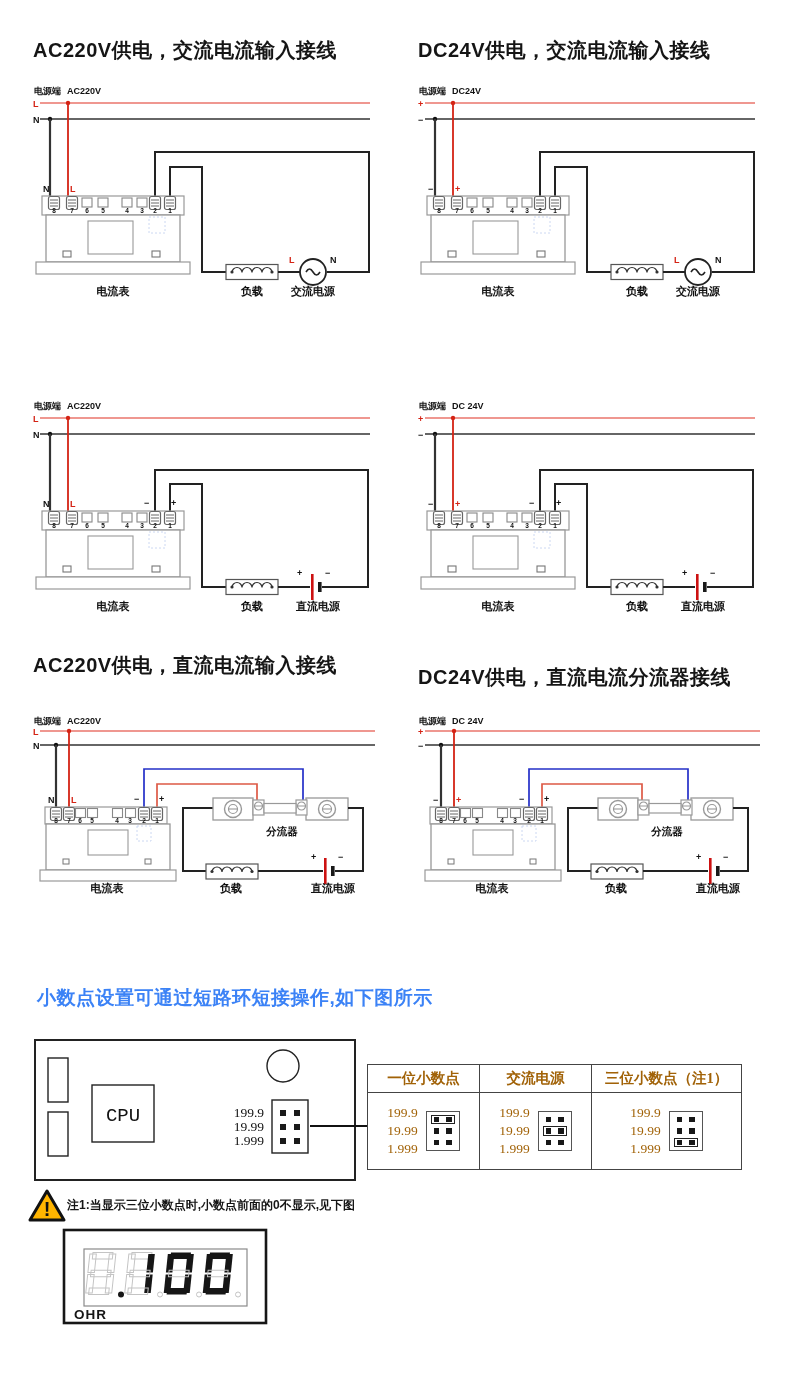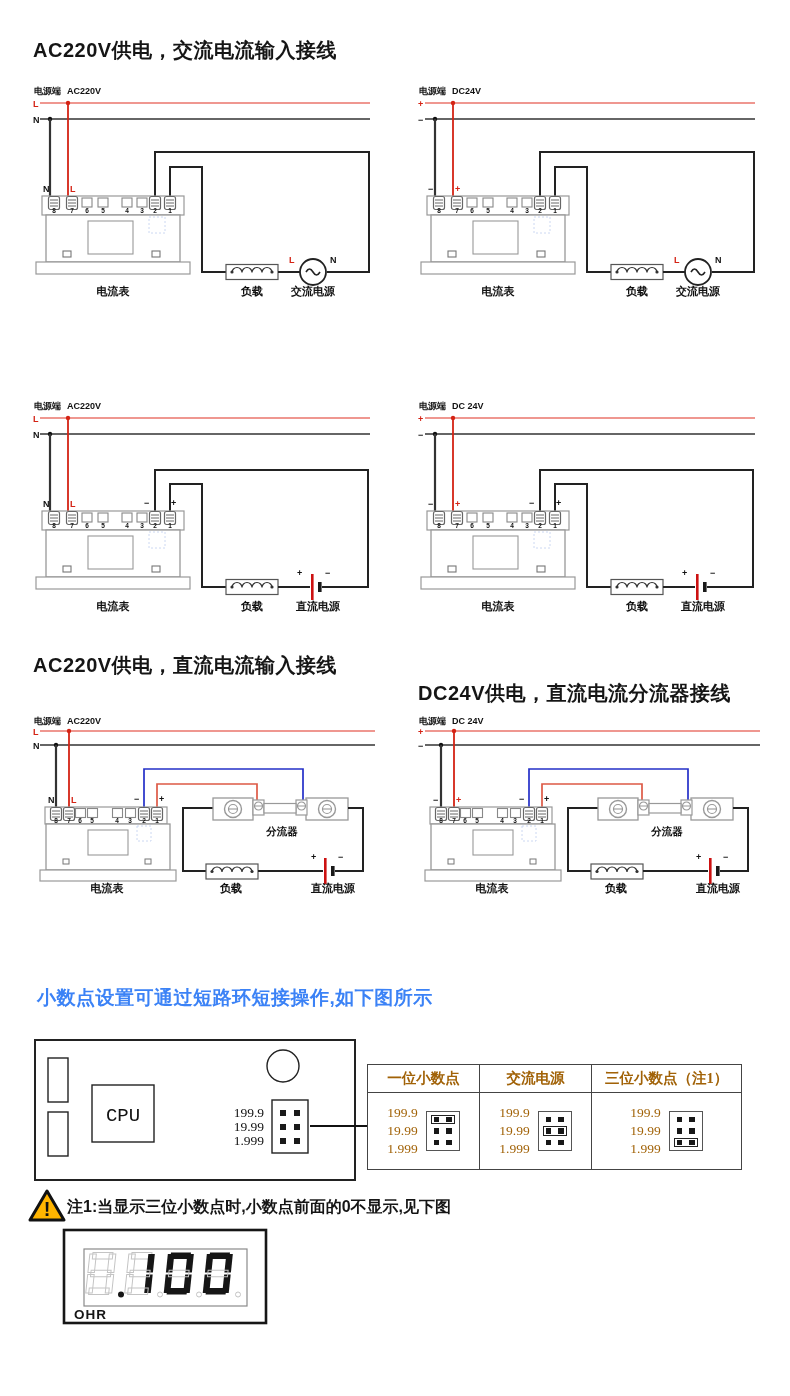--- a/index.html
+++ b/index.html
@@ -1,21 +1,21 @@
 <!DOCTYPE html>
 <html><head>
 <meta charset="utf-8">
 <style>
   html,body{margin:0;padding:0;background:#fff}
   .canvas{position:relative;width:790px;height:1396px;background:#fff;overflow:hidden;
           font-family:"Liberation Sans","DejaVu Sans",sans-serif;color:#111}
   .canvas > svg{position:absolute}
   .dtitle{position:absolute;font-weight:bold;font-size:20px;letter-spacing:.5px;white-space:nowrap;color:#151515}
   .intro{position:absolute;left:37px;top:985px;font-size:19px;font-weight:bold;letter-spacing:.5px;color:#3b82f6}
-  .note-text{position:absolute;left:67px;top:1197px;font-size:16px;font-weight:bold;color:#151515}
+  .note-text{position:absolute;left:67px;top:1197px;font-size:12px;font-weight:bold;color:#151515}
   svg text{font-family:"Liberation Sans","DejaVu Sans",sans-serif}
   .sm{font-size:9px;font-weight:bold;fill:#111}
   .num{font-size:6.5px;font-weight:bold;fill:#111;text-anchor:middle}
   .lbl{font-size:11px;font-weight:bold;fill:#111;text-anchor:middle}
   .red{fill:#d42314}
   .wl{stroke:#e03022;stroke-width:1.2}
   .wn{stroke:#333;stroke-width:1.5}
   .wlv{stroke:#d42314;stroke-width:1.8}
   .wnv{stroke:#333;stroke-width:2.2}
   .sig{stroke:#222;stroke-width:2;fill:none}
@@ -110,22 +110,23 @@
         <line x1="-4.5" y1="0" x2="4.5" y2="0" stroke="#999" stroke-width="1.1"></line>
       </g>
       <g id="g-smscrew">
         <circle r="4" fill="#fff" stroke="#999" stroke-width="1.2"></circle>
         <line x1="-4" y1="0" x2="4" y2="0" stroke="#999" stroke-width="1"></line>
       </g>
     </defs>
   </svg>
 
   <div class="dtitle" style="left:33px;top:37px">AC220V供电，交流电流输入接线</div>
+  <div class="dtitle" style="left:418px;top:37px">DC24V供电，交流电流输入接线</div>
   <div class="dtitle" style="left:33px;top:652px">AC220V供电，直流电流输入接线</div>
-  <div class="dtitle" style="left:418px;top:680px">DC24V供电，直流电流分流器接线</div>
+  <div class="dtitle" style="left:418px;top:664px">DC24V供电，直流电流分流器接线</div>
 
   <svg style="left:30px;top:83px" width="365" height="228" viewBox="0 0 365 228">
     <text class="sm" x="4" y="11">电源端</text>
     <text class="sm" x="37" y="11">AC220V</text>
     <text class="sm red" x="3" y="24">L</text>
     <line class="wl" x1="10" y1="20" x2="340" y2="20"></line>
     <circle class="rdot" cx="38" cy="20" r="2.2"></circle>
     <text class="sm" x="3" y="40">N</text>
     <line class="wn" x1="10" y1="36" x2="340" y2="36"></line>
     <circle class="kdot" cx="20" cy="36" r="2.2"></circle>

